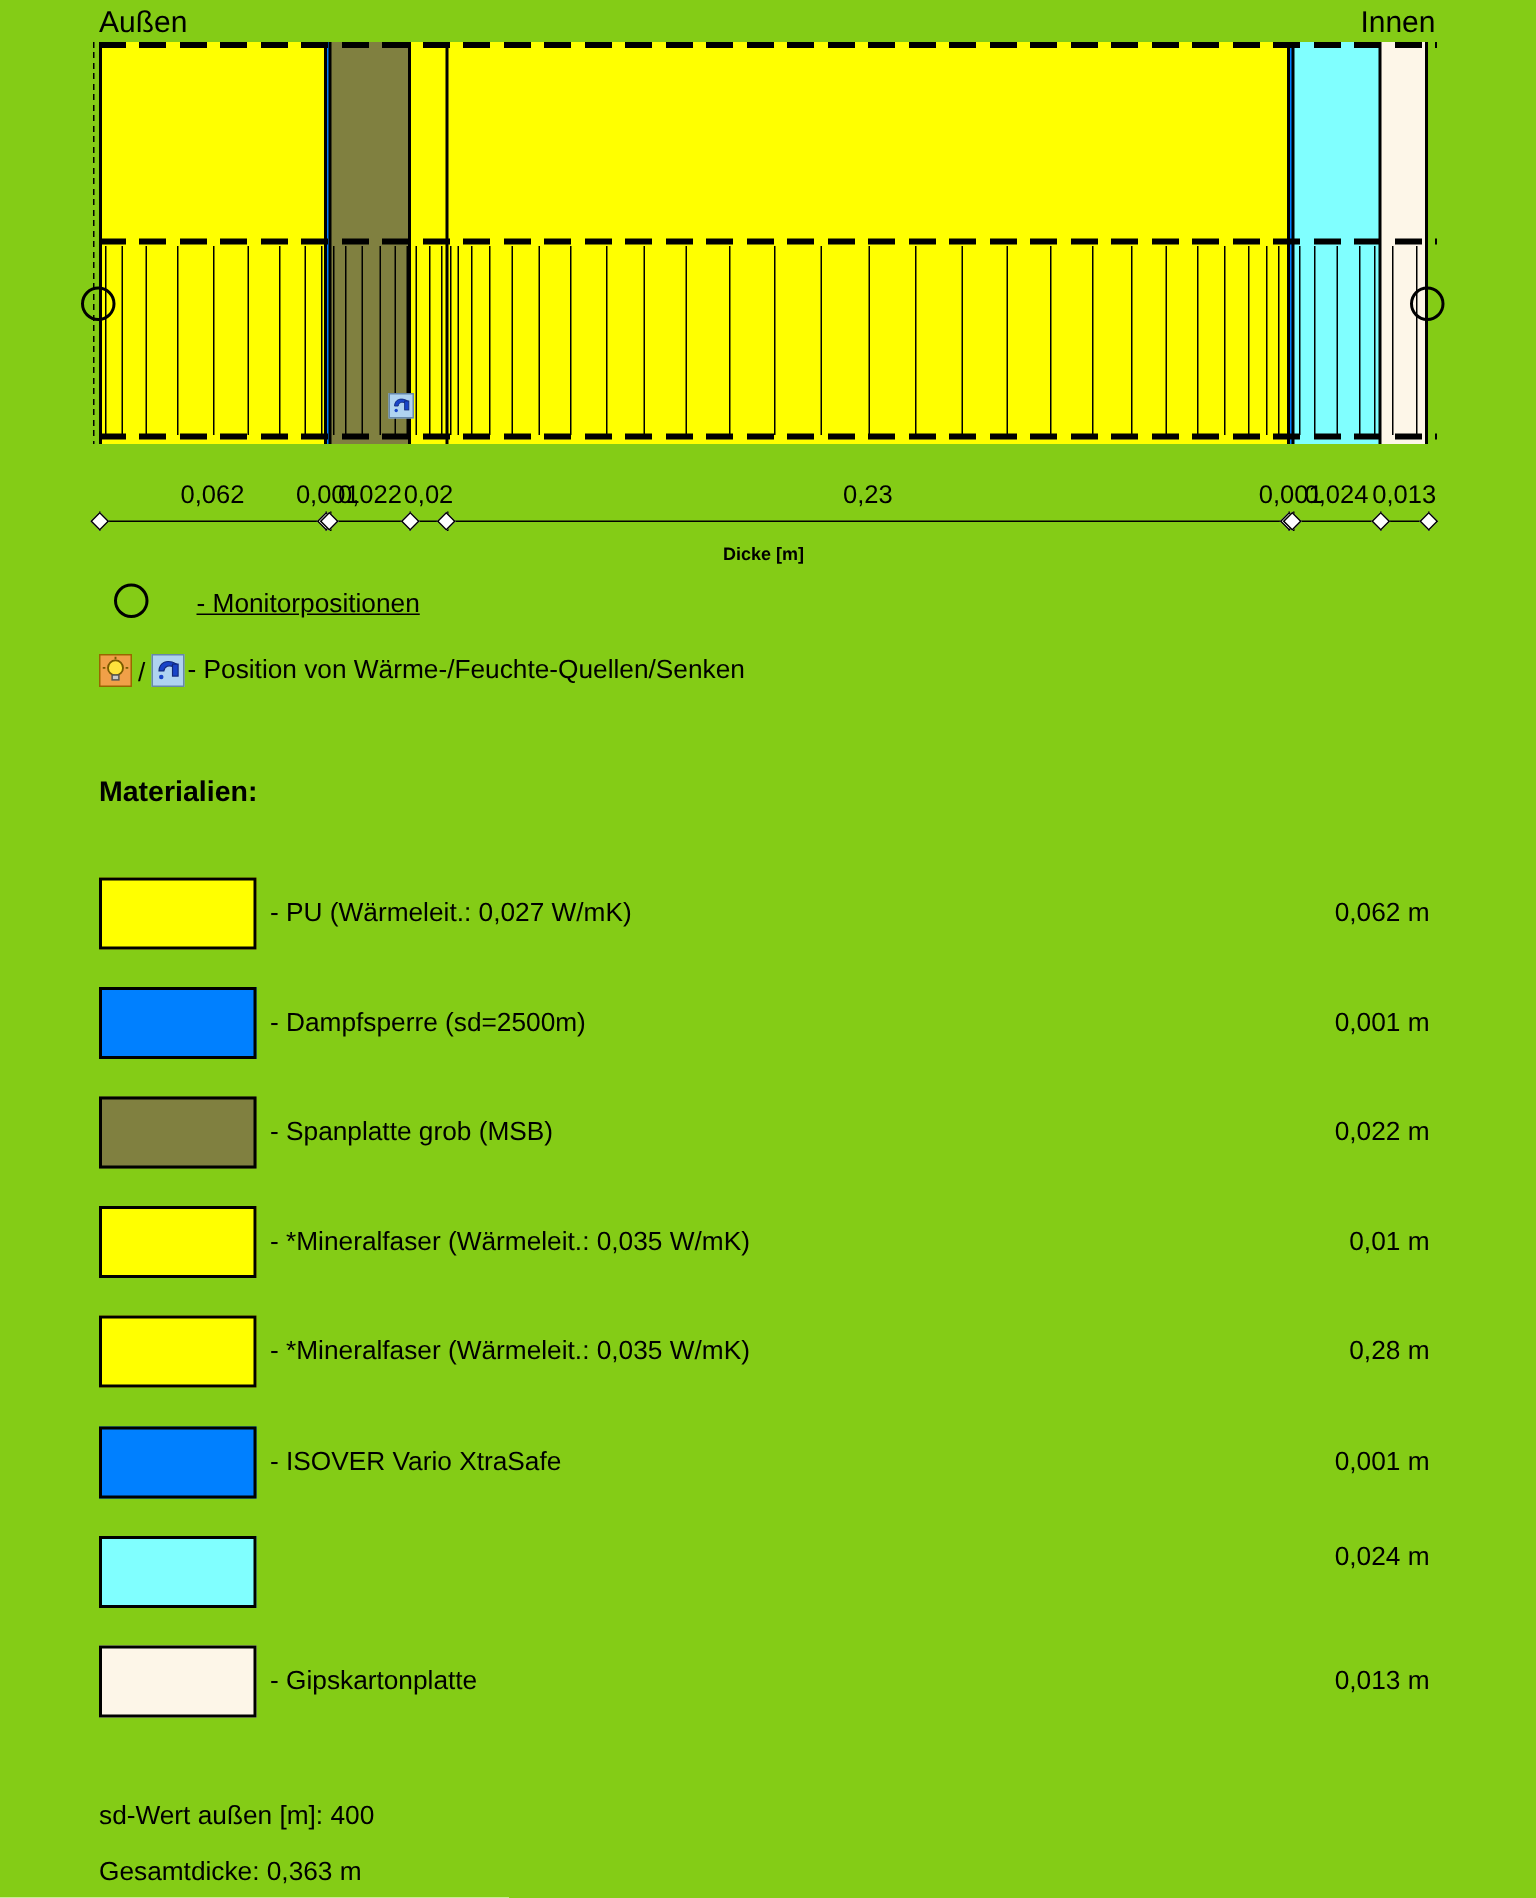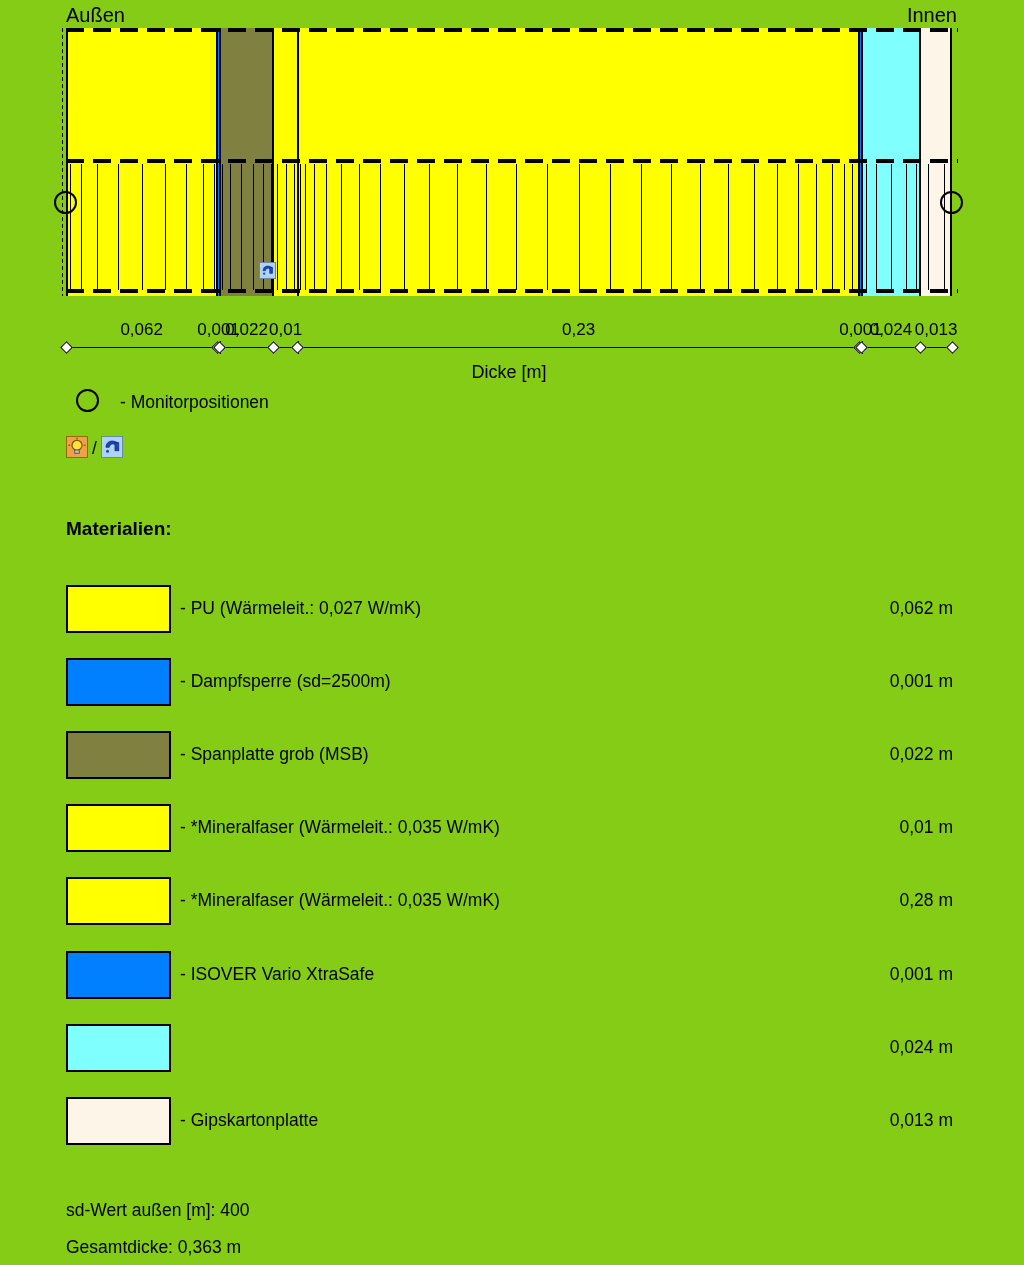--- a/index.html
+++ b/index.html
@@ -15,21 +15,21 @@
           background:repeating-linear-gradient(90deg,#000 0 18px,transparent 18px 27px);}
   .dash-v{position:absolute;width:1px;
           background:repeating-linear-gradient(180deg,#000 0 4px,transparent 4px 7px);}
   .monitor-circle{position:absolute;width:19px;height:19px;border:2.5px solid #000;
                   border-radius:50%;background:transparent;}
   .dim-line{position:absolute;height:1px;background:#000;}
   .dim-marker{position:absolute;width:7px;height:7px;background:#fff;border:1.2px solid #000;
               transform:rotate(45deg);}
   .dim-tick{position:absolute;width:1px;height:13px;background:#000;}
   .dim-label{position:absolute;transform:translateX(-50%);font-size:17px;white-space:nowrap;}
-  .axis-label{font-size:18px;transform:translateX(-50%);white-space:nowrap;}
+  .axis-label{font-size:12px;transform:translateX(-50%);white-space:nowrap;font-weight:bold;}
   .legend-text{font-size:17.5px;white-space:nowrap;}
   .icon-box{position:absolute;width:22px;height:22px;}
   .heading{font-size:19px;font-weight:bold;}
   .swatch{position:absolute;left:66px;width:105px;height:48px;border:2px solid #000;box-sizing:border-box;}
   .mat-label{position:absolute;left:180px;font-size:17.5px;white-space:nowrap;}
   .mat-thickness{position:absolute;right:71px;font-size:17.5px;white-space:nowrap;}
   .footer-line{font-size:17.5px;white-space:nowrap;}
   .src-icon{position:absolute;width:17px;height:17px;background:#AFD3F0;border:1px solid #6688AA;
             box-sizing:border-box;}
 </style>
@@ -140,49 +140,50 @@
       <div class="dim-marker" style="left: 854.751px; top: 342.5px;"></div>
       <div class="dim-tick" style="left: 861.691px; top: 341px;"></div>
       <div class="dim-marker" style="left: 857.191px; top: 342.5px;"></div>
       <div class="dim-tick" style="left: 920.27px; top: 341px;"></div>
       <div class="dim-marker" style="left: 915.77px; top: 342.5px;"></div>
       <div class="dim-tick" style="left: 952px; top: 341px;"></div>
       <div class="dim-marker" style="left: 947.5px; top: 342.5px;"></div>
       <div class="dim-label" style="left: 141.664px; top: 320px;">0,062</div>
       <div class="dim-label" style="left: 218.548px; top: 320px;">0,001</div>
       <div class="dim-label" style="left: 246.617px; top: 320px;">0,022</div>
-      <div class="dim-label" style="left: 285.669px; top: 320px;">0,01</div>
+      <div class="dim-label" style="left: 285.669px; top: 320px;">0,02</div>
       <div class="dim-label" style="left: 578.562px; top: 320px;">0,23</div>
       <div class="dim-label" style="left: 860.471px; top: 320px;">0,001</div>
       <div class="dim-label" style="left: 890.981px; top: 320px;">0,024</div>
       <div class="dim-label" style="left: 936.135px; top: 320px;">0,013</div>
     </div>
 
   <div class="abs axis-label" style="left:509px;top:362px;">Dicke [m]</div>
 
   <div class="abs monitor-circle" style="left:76px;top:389px;"></div>
-  <div class="abs legend-text" style="left:120px;top:392px;">- Monitorpositionen</div>
+  <div class="abs legend-text" style="left:131px;top:392px;text-decoration:underline;">- Monitorpositionen</div>
 
   <div class="icon-box" style="left:66px;top:436px;background:#F0A048;border:1px solid #996600;box-sizing:border-box;">
     <svg width="20" height="20" viewBox="0 0 16 16">
       <circle cx="8" cy="6.6" r="4" fill="#FFE23C" stroke="#7A5A00" stroke-width="1"></circle>
       <rect x="6.2" y="10.4" width="3.6" height="2.6" fill="#C8C8C8" stroke="#555" stroke-width="0.8"></rect>
       <line x1="8" y1="0.6" x2="8" y2="2" stroke="#7A5A00" stroke-width="1"></line>
       <line x1="2.6" y1="6.6" x2="1.2" y2="6.6" stroke="#7A5A00" stroke-width="1"></line>
       <line x1="13.4" y1="6.6" x2="14.8" y2="6.6" stroke="#7A5A00" stroke-width="1"></line>
     </svg>
   </div>
   <div class="abs legend-text" style="left:92px;top:438px;">/</div>
   <div class="icon-box" style="left:101px;top:436px;background:#AFD3F0;border:1px solid #6688AA;box-sizing:border-box;">
     <svg width="20" height="20" viewBox="0 0 16 16">
       <path d="M12.5 4.5 C 7.5 1.8, 3.4 3.6, 3.2 8.2 L 5.8 8.2 C 6.2 5.6, 8.6 4.8, 11 6.2 Z" fill="#1844C8" stroke="#10287A" stroke-width="0.6"></path>
       <rect x="10.4" y="4.6" width="3" height="6.4" fill="#1844C8" stroke="#10287A" stroke-width="0.6"></rect>
       <circle cx="4.4" cy="11.4" r="1.2" fill="#1844C8"></circle>
     </svg>
   </div>
+  <div class="abs legend-text" style="left:125px;top:436px;">- Position von Wärme-/Feuchte-Quellen/Senken</div>
 
   <div class="abs heading" style="left:66px;top:518px;">Materialien:</div>
 
   <div class="abs" id="materials" style="left:0;top:0;width:1024px;height:0;">
       <div style="position: absolute; left: 0px; top: 585px; width: 1024px; height: 48px;">
         <div class="swatch" style="top: 0px; background: rgb(255, 255, 0);"></div>
         <div class="mat-label" style="top: 13px;">- PU (Wärmeleit.: 0,027 W/mK)</div>
         <div class="mat-thickness" style="top: 13px;">0,062 m</div>
       </div>
       <div style="position: absolute; left: 0px; top: 658.1px; width: 1024px; height: 48px;">
@@ -205,21 +206,21 @@
         <div class="mat-label" style="top: 13px;">- *Mineralfaser (Wärmeleit.: 0,035 W/mK)</div>
         <div class="mat-thickness" style="top: 13px;">0,28 m</div>
       </div>
       <div style="position: absolute; left: 0px; top: 950.5px; width: 1024px; height: 48px;">
         <div class="swatch" style="top: 0px; background: rgb(0, 128, 255);"></div>
         <div class="mat-label" style="top: 13px;">- ISOVER Vario XtraSafe</div>
         <div class="mat-thickness" style="top: 13px;">0,001 m</div>
       </div>
       <div style="position: absolute; left: 0px; top: 1023.6px; width: 1024px; height: 48px;">
         <div class="swatch" style="top: 0px; background: rgb(128, 255, 255);"></div>
-        <div class="mat-thickness" style="top: 13px; text-align: right;">0,024 m</div>
+        <div class="mat-thickness" style="top: 3px; text-align: right;">0,024 m</div>
       </div>
       <div style="position: absolute; left: 0px; top: 1096.7px; width: 1024px; height: 48px;">
         <div class="swatch" style="top: 0px; background: rgb(253, 246, 232);"></div>
         <div class="mat-label" style="top: 13px;">- Gipskartonplatte</div>
         <div class="mat-thickness" style="top: 13px;">0,013 m</div>
       </div>
     </div>
 
   <div class="abs footer-line" style="left:66px;top:1200px;">sd-Wert außen [m]: 400</div>
   <div class="abs footer-line" style="left:66px;top:1237px;">Gesamtdicke: 0,363 m</div>

